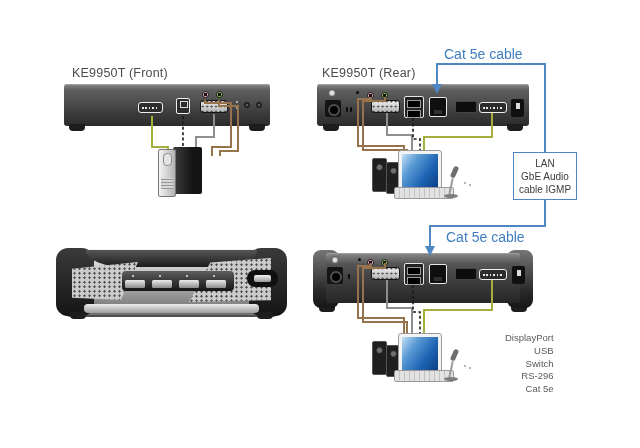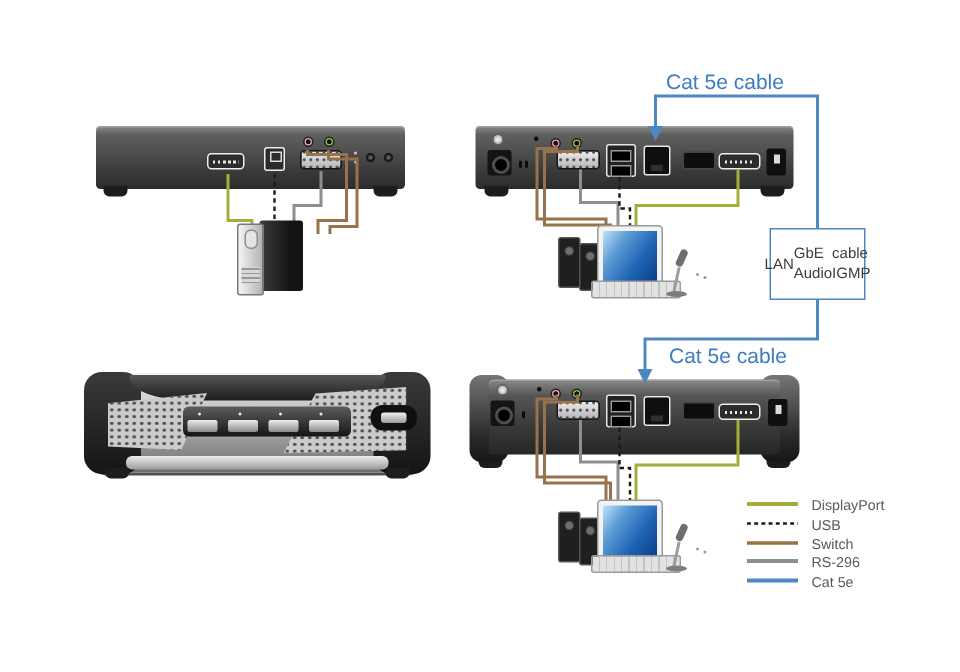--- a/index.html
+++ b/index.html
@@ -4,21 +4,21 @@
 <style>
   html,body{margin:0;padding:0;background:#fff;}
   .canvas{position:relative;width:640px;height:448px;background:#ffffff;overflow:hidden;
           font-family:"Liberation Sans",sans-serif;}
   
   .title{position:absolute;font-size:12.5px;color:#4c4c4c;letter-spacing:.2px;}
   .t1{left:72px;top:66px;} .t2{left:322px;top:66px;} .t3{left:72px;top:233px;} .t4{left:322px;top:233px;}
   .cable-label{position:absolute;font-size:14px;color:#3f7dbe;}
   .cl-top{left:444px;top:46px;} .cl-bot{left:446px;top:229px;}
   .lanbox{position:absolute;left:513px;top:152px;width:62px;height:46px;background:#fff;
-          border:1.6px solid #4e87c2;display:flex;align-items:center;
+          border:1.6px solid #4e87c2;display:flex;flex-direction:column;align-items:center;
           justify-content:center;z-index:4;}
   .lanbox span{font-size:10px;color:#3c3c3c;line-height:1.3;}
   
   .cables{position:absolute;left:0;top:0;z-index:3;}
   .cables path{fill:none;}
   
   .unit{position:absolute;height:42px;border-radius:3px;z-index:2;
         background:linear-gradient(180deg,#8a8a8a 0%,#5f5f5f 14%,#4c4c4c 45%,#3a3a3a 72%,#2b2b2b 100%);
         box-shadow:inset 0 1px 0 #a0a0a0;}
   .t-front{left:64px;top:84px;width:206px;}
@@ -102,28 +102,30 @@
   .m-neck{position:absolute;left:45px;top:42px;width:8px;height:3px;background:#bdbdbd;}
   .m-base{position:absolute;left:37px;top:45px;width:26px;height:5px;background:linear-gradient(#eee,#aaa);border-radius:2px;}
   .keyboard{position:absolute;left:24px;top:39px;width:58px;height:10px;border:1px solid #9a9a9a;border-radius:2px;
     background:repeating-linear-gradient(90deg,#e2e2e2 0 4px,#c3c3c3 4px 5px);}
   .mic-base{position:absolute;left:74px;top:46px;width:14px;height:4px;background:#7d7d7d;border-radius:50%;}
   .mic-stem{position:absolute;left:80px;top:30px;width:2px;height:17px;background:#9c9c9c;transform:rotate(12deg);}
   .mic-head{position:absolute;left:82px;top:18px;width:5px;height:12px;background:#6e6e6e;border-radius:3px;transform:rotate(24deg);}
   .c-dot{position:absolute;width:2px;height:2px;border-radius:50%;background:#9a9a9a;}
   
   .legend{position:absolute;left:497px;top:332px;display:flex;flex-direction:column;gap:2.4px;z-index:4;}
-  .lrow{display:flex;align-items:flex-start;height:10.4px;}
+  .lrow{display:flex;align-items:flex-end;height:10.4px;flex-direction:column;}
   .lrow span{font-size:9.5px;color:#5a5a5a;margin-left:8px;}
 </style>
 </head>
 <body>
 
 <div class="canvas">
 
+  <div class="title t1">KE9950T (Front)</div>
+  <div class="title t2">KE9950T (Rear)</div>
 
   <svg class="cables" width="640" height="448" viewBox="0 0 640 448">
 
     <path d="M152,116 V147 H168 V156" stroke-width="2" stroke="#a5ae3b"></path>
     <path d="M183,116 V156" stroke-width="1.6" stroke-dasharray="3,2.4" stroke="#1a1a1a"></path>
     <path d="M214,114 V137 H196 V156" stroke-width="2" stroke="#8e8e8e"></path>
     <path d="M205,100 V103 H231 V147 H212 V156" stroke-width="2" stroke="#96734a"></path>
     <path d="M219,100 V106 H238 V151 H220 V156" stroke-width="2" stroke="#96734a"></path>
 
     <path d="M371,97 V99 H358 V146 H404 V156" stroke-width="2" stroke="#96734a"></path>

